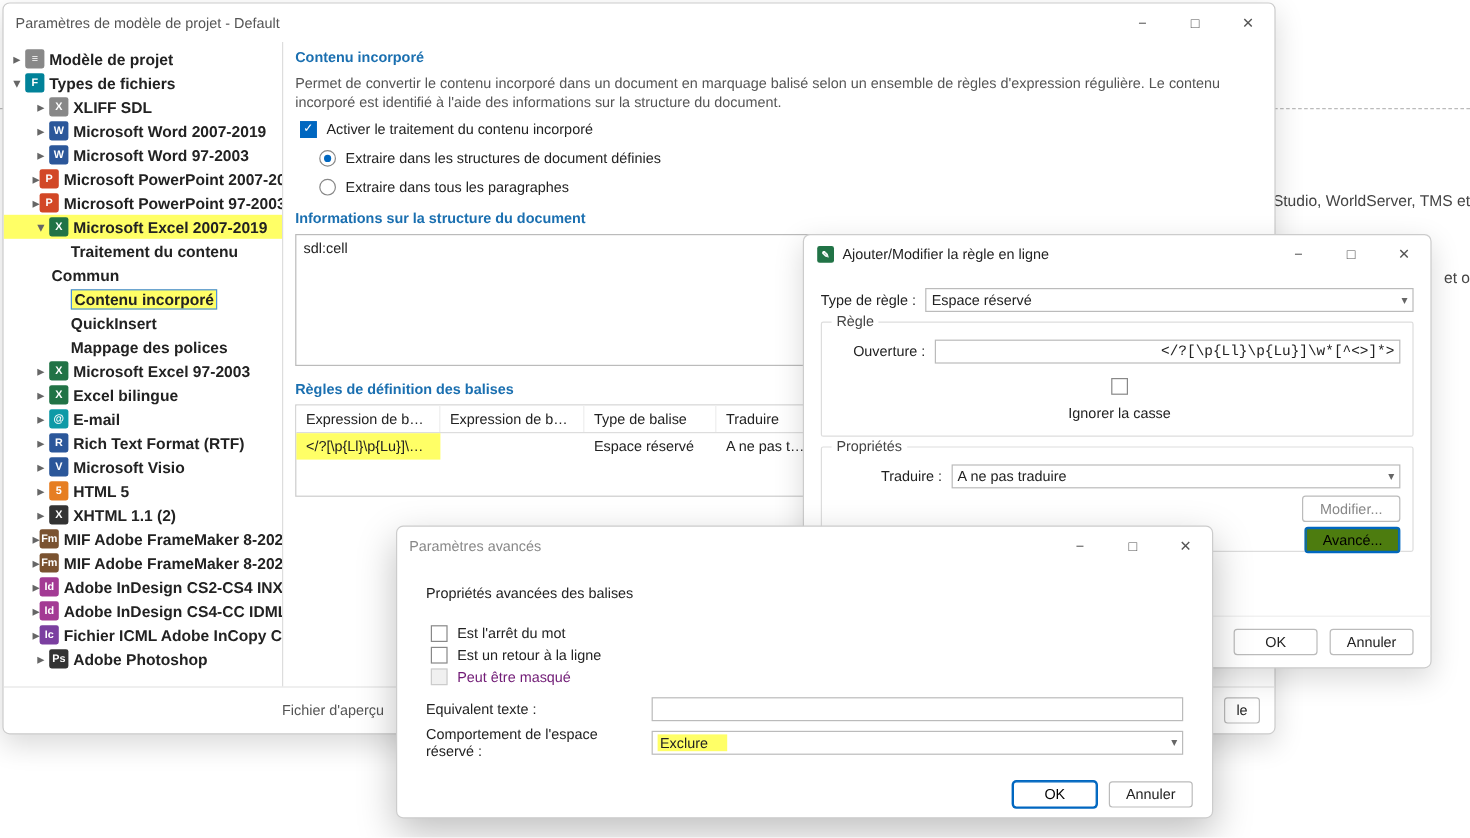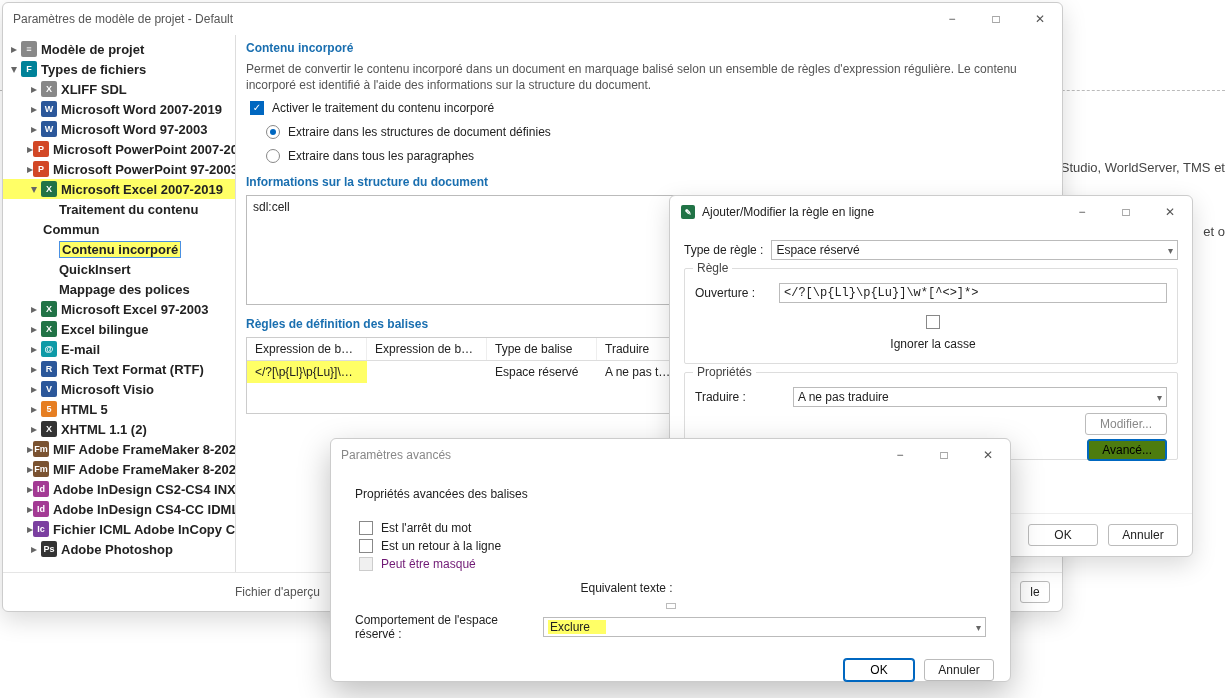--- a/index.html
+++ b/index.html
@@ -330,21 +330,21 @@
     <span class="tb-icon">
         <span class="ico-box c-green" style="width:14px;height:14px;font-size:8px;">✎</span>
       </span>
     <span class="tb-title" style="color:#222;">Ajouter/Modifier la règle en ligne</span>
     <div class="tb-buttons">
       <div class="tb-btn">−</div>
       <div class="tb-btn">□</div>
       <div class="tb-btn close">✕</div>
     </div>
   </div>
-  <div style="padding:8px 14px; flex:1;">
+  <div style="padding:8px 14px; flex:1;text-align:right;">
     <div class="rowline">
       <span>Type de règle :</span>
       <div class="combo" style="flex:1;">
         <span>Espace réservé</span>
         <span class="arrow">▾</span>
       </div>
     </div>
 
     <div class="groupbox">
       <div class="legend">Règle</div>
@@ -400,21 +400,21 @@
         <span>Est l'arrêt du mot</span>
       </div>
       <div class="chk-row">
         <span class="checkbox"></span>
         <span>Est un retour à la ligne</span>
       </div>
       <div class="chk-row" style="color:#701a75;">
         <span class="checkbox disabled"></span>
         <span>Peut être masqué</span>
       </div>
-      <div class="rowline" style="margin-top:8px;flex-direction:column;">
+      <div class="rowline" style="margin-top:8px;">
         <span style="width:180px;">Equivalent texte :</span>
         <div class="textbox" style="flex:1;"></div>
       </div>
       <div class="rowline">
         <span style="width:180px;">Comportement de l'espace réservé :</span>
         <div class="combo" style="flex:1;">
           <span class="hl" style="padding:0 16px 0 2px;">Exclure</span>
           <span class="arrow">▾</span>
         </div>
       </div>

